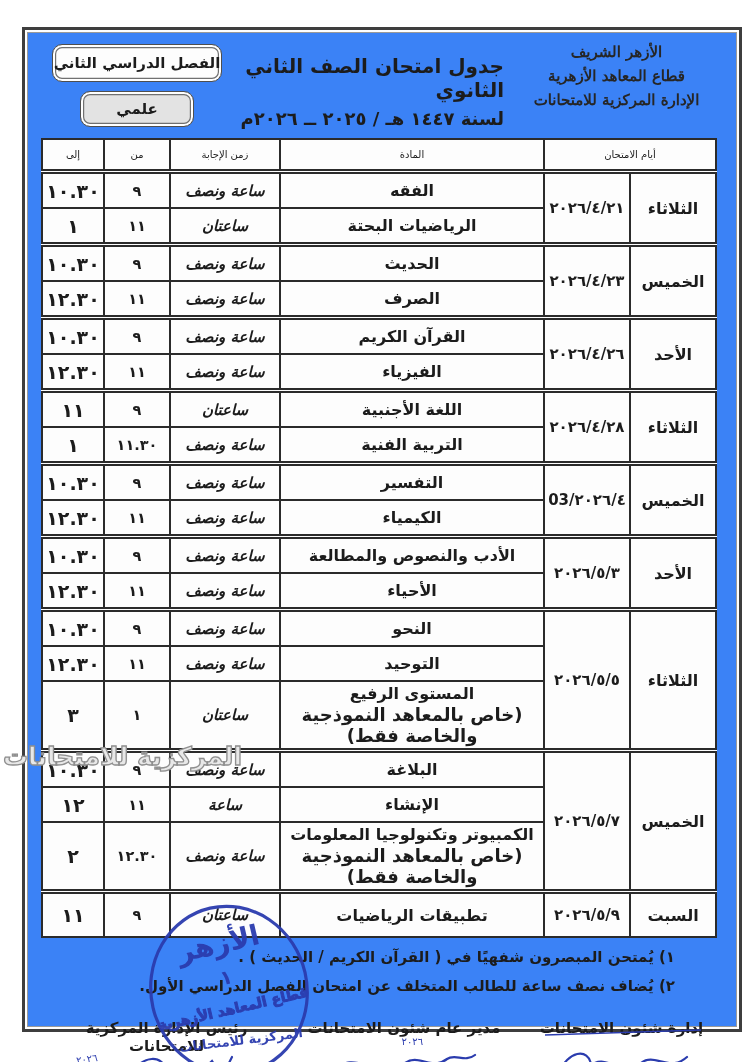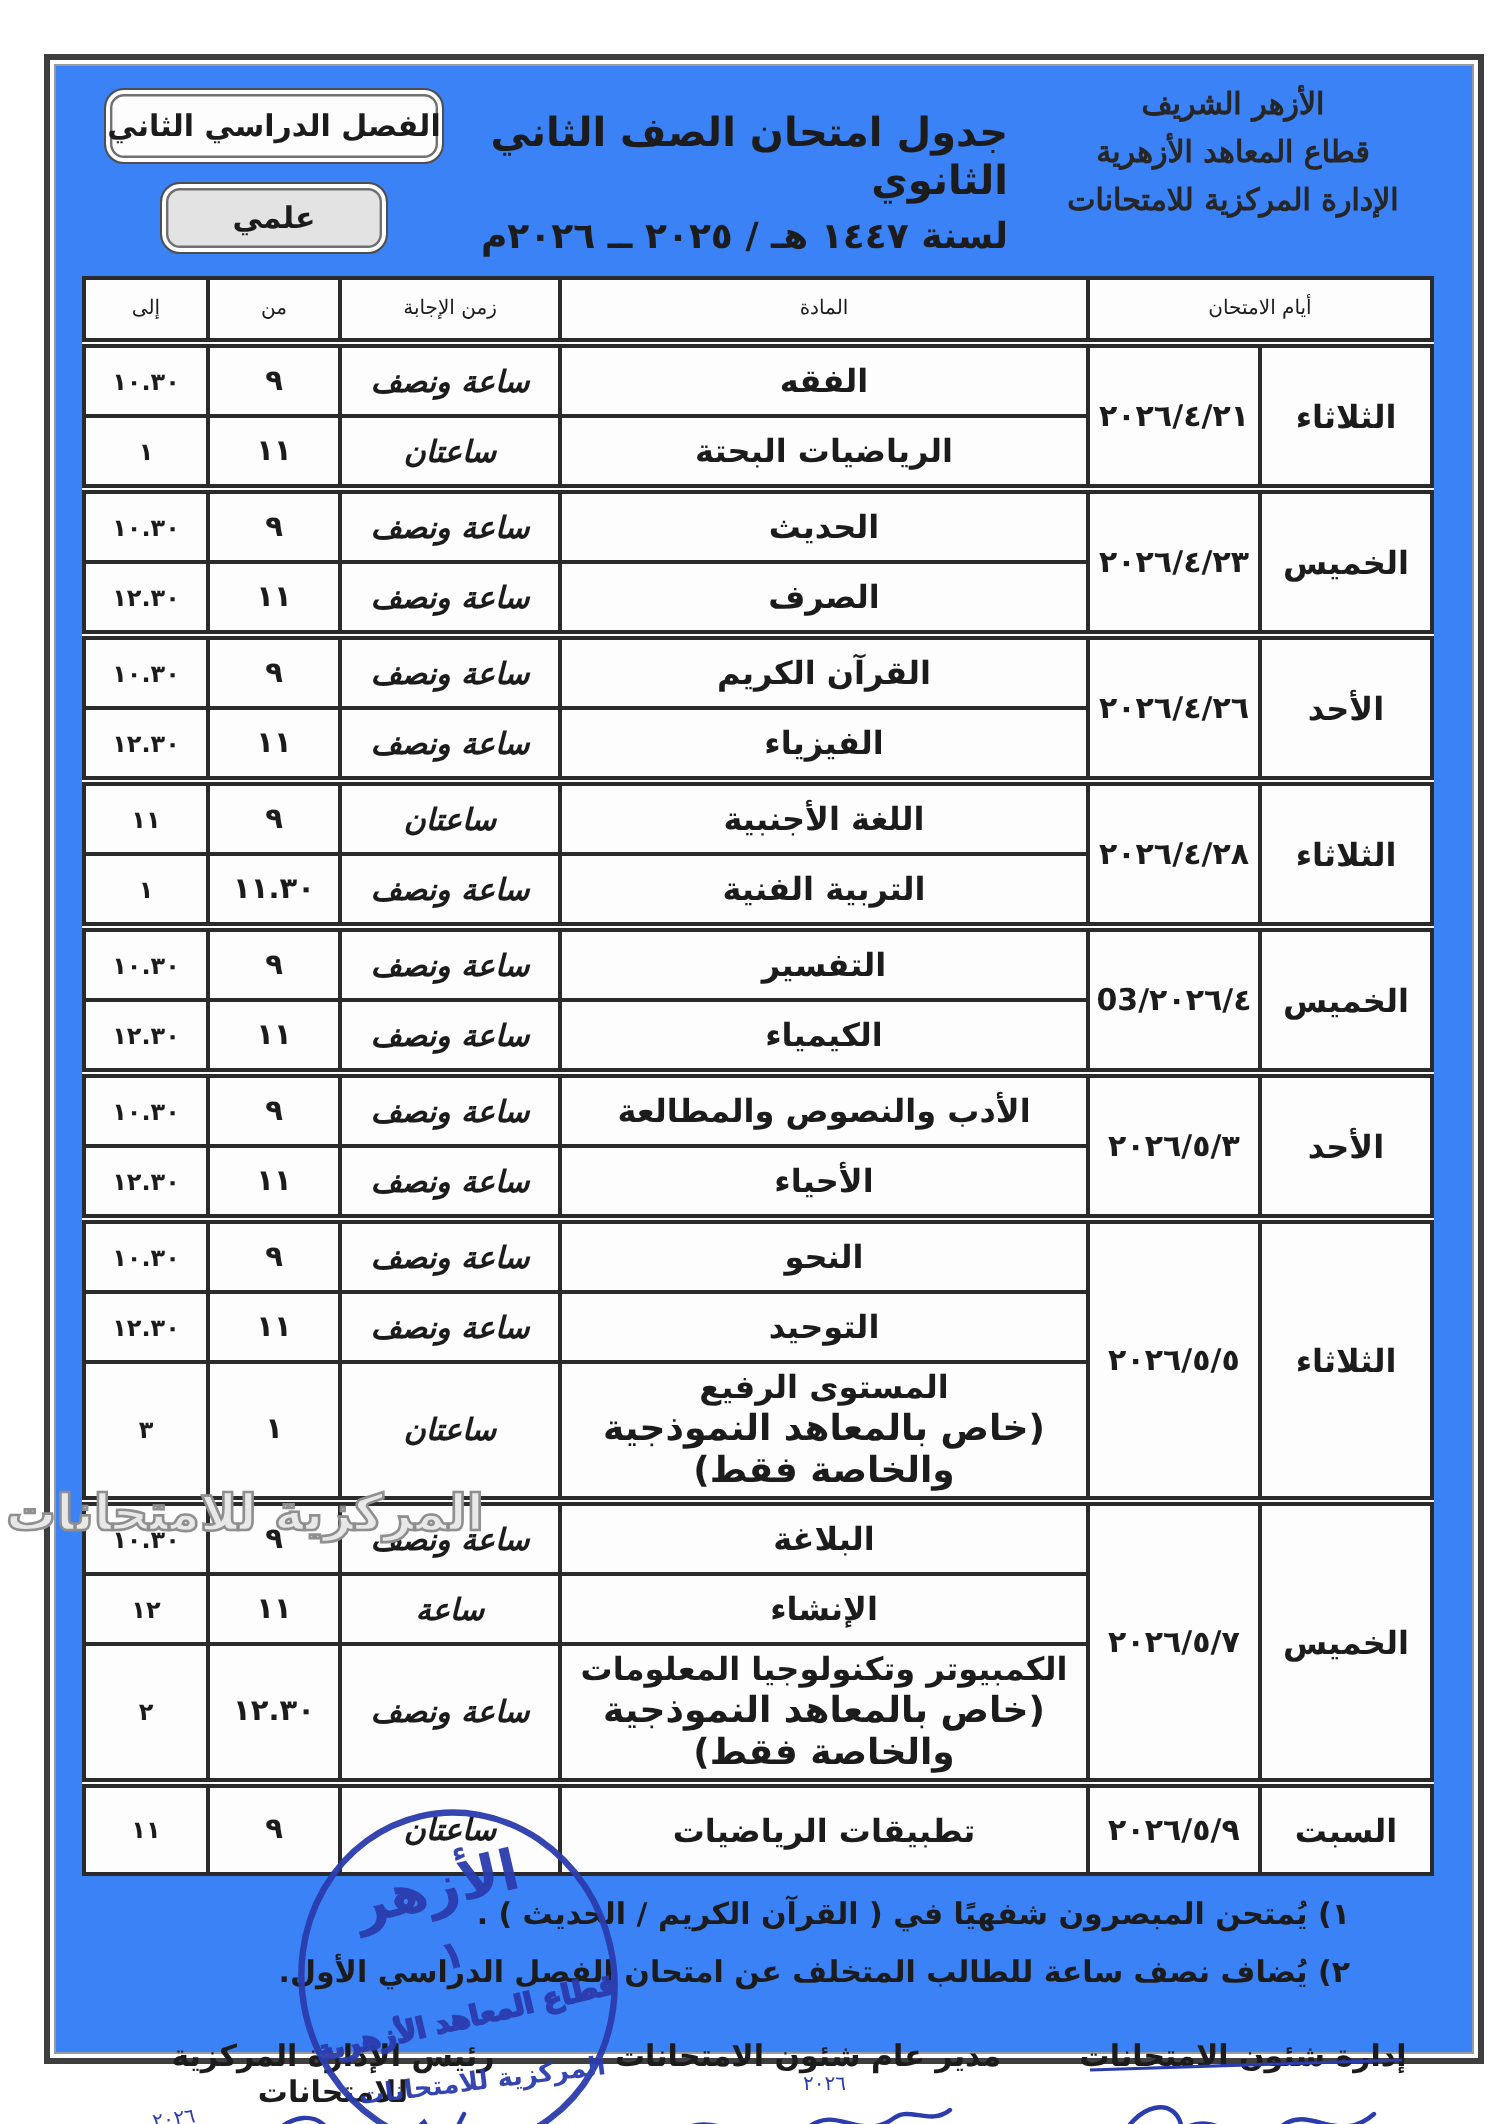--- a/index.html
+++ b/index.html
@@ -39,21 +39,21 @@
   table.exam th,table.exam td{
     border:2px solid #2b2b2b;text-align:center;vertical-align:middle;padding:2px 3px;
   }
   table.exam thead th{height:25px;font-size:10px;font-weight:normal;border-bottom:5px double #2b2b2b;}
   table.exam tr.group-start td{border-top:5px double #2b2b2b;}
   td.c-day{font-size:16px;font-weight:bold;width:86px;}
   td.c-date{font-size:15px;font-weight:bold;width:102px;}
   td.c-sub{width:256px;font-size:16px;font-weight:600;margin-left:48px;}
   td.c-dur{width:102px;font-size:15px;font-weight:600;font-style:italic;}
   td.c-from{width:58px;font-size:14.5px;font-weight:bold;}
-  td.c-to{width:54px;font-size:12px;font-weight:bold;}
+  td.c-to{width:54px;font-size:19px;font-weight:bold;}
   tr.r-norm td{height:29px;}
   tr.r-last td{height:38px;}
   .sub-note{font-size:18px;font-weight:600;margin-top:1px;}
   
   .notes{position:relative;margin:8px 26px 0 18px;font-weight:600;}
   .notes-heading{font-size:15.5px;font-weight:bold;}
   .note-item{font-size:15px;padding-right:38px;margin-top:6px;line-height:1.5;}
   .watermark{
     position:absolute;left:-22px;top:712px;z-index:4;
     font-size:25px;font-weight:bold;letter-spacing:1px;

